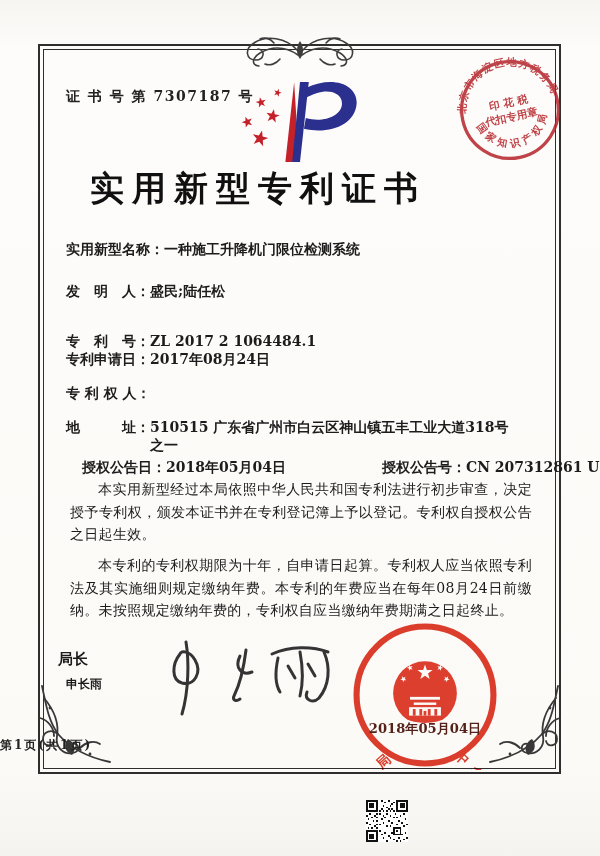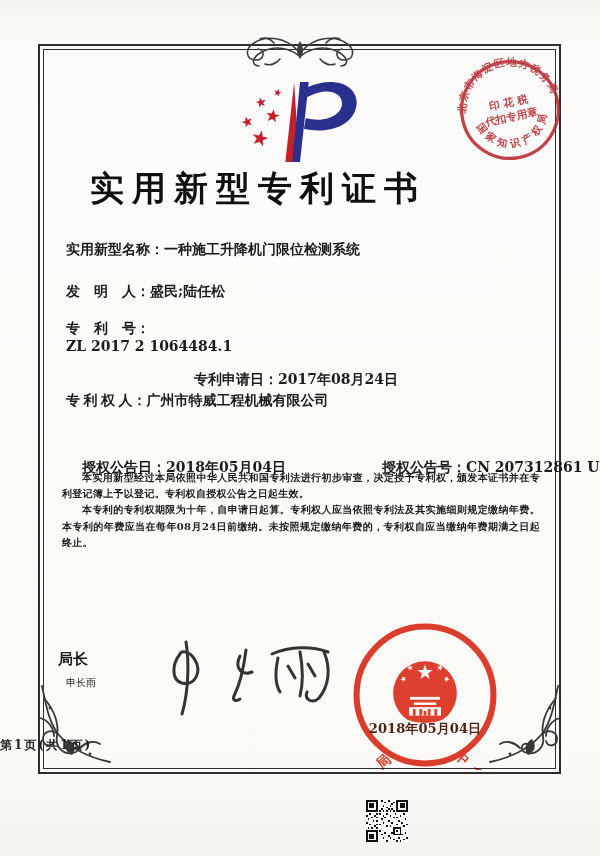--- a/index.html
+++ b/index.html
@@ -22,31 +22,31 @@
            letter-spacing:1.5px; color:#222;}
   .logo{position:absolute; left:222px; top:78px; width:156px; height:88px;}
   .title{position:absolute; left:0; top:166px; width:516px; text-align:center;
          font-size:34px; font-weight:700; letter-spacing:8px; color:#101010;}
   .tax-stamp{position:absolute; left:452px; top:52px; width:116px; height:116px;
              transform:rotate(-12deg); opacity:.85;}
   
   .row{position:absolute; left:66px; width:460px; display:flex; font-size:14px; line-height:1.3;}
   .row .lbl{font-weight:700; white-space:pre; flex:none;}
   .row .val{font-weight:600; max-width:368px;}
-  .row.r-name{top:240px;} .row.r-inv{top:282px;} .row.r-pat{top:319px;flex-direction:column;}
-  .row.r-fil{top:370px;justify-content:center;} .row.r-own{top:392px;font-family:Liberation Serif, serif;} .row.r-addr{top:418px;}
+  .row.r-name{top:240px;} .row.r-inv{top:282px;} .row.r-pat{top:332px;}
+  .row.r-fil{top:350px;} .row.r-own{top:384px;} .row.r-addr{top:418px;}
   .row.r-grant{top:458px;}
   .grant-no{position:absolute; left:300px; top:0; display:flex; white-space:nowrap;}
   
   .paras{position:absolute; left:62px; top:470px; width:478px;}
-  .paras p{margin:0; text-indent:2em; text-align:justify; font-size:10px;
-           line-height:1.62; font-weight:700; letter-spacing:.3px; color:#1b1b1b;}
+  .paras p{margin:8px; text-indent:2em; text-align:justify; font-size:14px;
+           line-height:1.62; font-weight:400; letter-spacing:.3px; color:#1b1b1b;}
   
   .director-title{position:absolute; left:58px; top:650px; font-size:15px; font-weight:700;}
-  .director-name{position:absolute; left:66px; top:676px; font-size:10px; font-weight:400;}
+  .director-name{position:absolute; left:66px; top:676px; font-size:12px; font-weight:700;}
   .signature{position:absolute; left:152px; top:638px; width:190px; height:80px;}
   .seal{position:absolute; left:350px; top:620px; width:150px; height:150px;
         opacity:.93; mix-blend-mode:multiply;}
   .page-no{position:absolute; left:0; top:737px; width:600px; 
            font-size:12px; letter-spacing:2px; font-weight:600; color:#222;}
   
   .qr{position:absolute; left:366px; top:800px; width:42px; height:42px;}
   .scan-text{position:absolute; left:418px; top:812px; font-size:15px; font-weight:600;
              letter-spacing:2px; color:#151515;}
 </style>
@@ -88,20 +88,21 @@
       <path d="M10,14 C20,26 25,40 23,52 C21,63 29,71 39,69 C47,67 45,58 38,60"></path>
       <path d="M6,34 C14,36 20,44 20,52"></path>
       <path d="M24,50 C18,45 9,47 9,55 C9,62 18,64 20,57"></path>
       <path d="M46,64 C52,58 60,56 66,60"></path>
     </g>
     <path d="M34,55 C29,61 31,68 38,71 C43,65 40,58 34,55 Z" fill="#383838"></path>
     <circle cx="16" cy="24" r="1.4" fill="#383838"></circle>
     <circle cx="56" cy="70" r="1.4" fill="#383838"></circle>
   </svg>
 
+  <div class="cert-no">证 书 号 第 7307187 号</div>
 
   <svg class="tax-stamp" viewBox="0 0 120 120">
     <circle cx="60" cy="60" r="50" fill="none" stroke="#b5232a" stroke-width="3.4"></circle>
     <defs>
       <path id="stampTopArc" d="M14,60 A46,46 0 0 1 106,60"></path>
       <path id="stampBotArc" d="M22,60 A38,38 0 0 0 98,60"></path>
     </defs>
     <text font-size="10.5" font-weight="700" fill="#b5232a" letter-spacing="1.6">
       <textPath href="#stampTopArc" startOffset="50%" text-anchor="middle">北京市海淀区地方税务局</textPath>
     </text>
@@ -143,21 +144,24 @@
   <div class="row r-pat">
     <span class="lbl">专　利　号：</span>
     <span class="val">ZL 2017 2 1064484.1</span>
   </div>
   <div class="row r-fil">
     <span class="lbl">专利申请日：</span>
     <span class="val">2017年08月24日</span>
   </div>
   <div class="row r-own">
     <span class="lbl">专 利 权 人：</span>
-    <span class="val">广州市特威工程机械有限公司</span>
+  </div>
+  <div class="row r-addr">
+    <span class="lbl">地　　　址：</span>
+    <span class="val">510515 广东省广州市白云区神山镇五丰工业大道318号之一</span>
   </div>
   <div class="row r-grant" style="position:absolute;margin-left:16px;">
     <span class="lbl">授权公告日：</span>
     <span class="val">2018年05月04日</span>
     <span class="grant-no">
       <span class="lbl">授权公告号：</span>
       <span class="val">CN 207312861 U</span>
     </span>
   </div>
 

